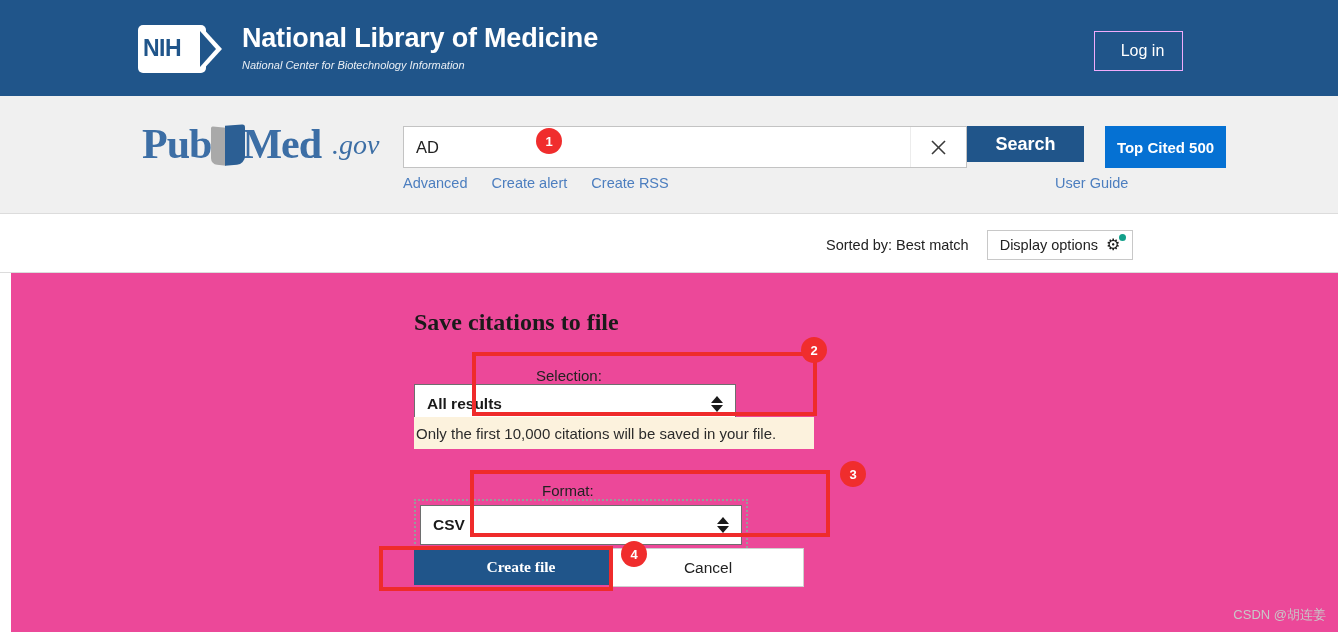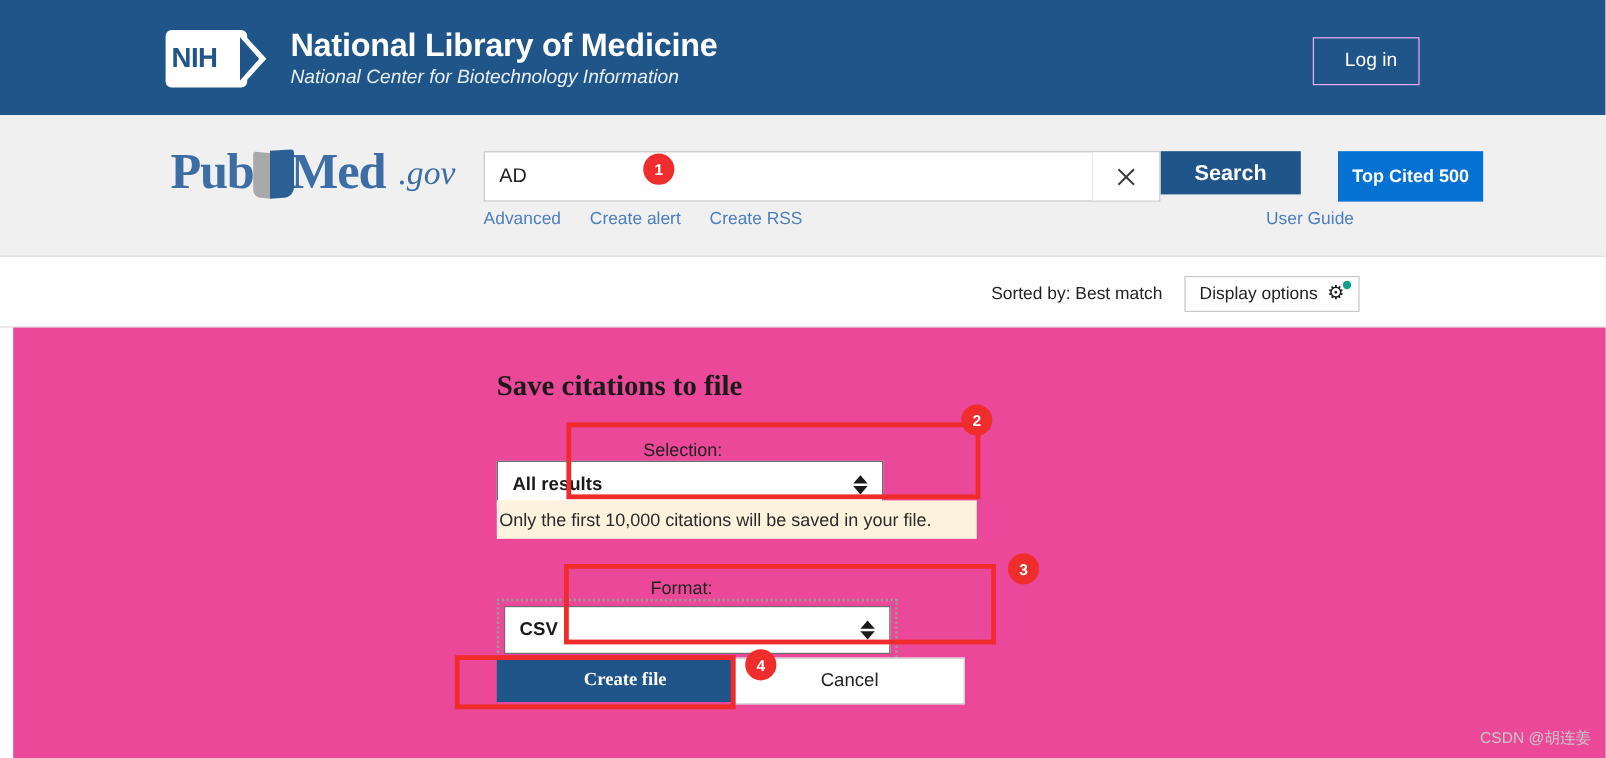--- a/index.html
+++ b/index.html
@@ -58,21 +58,21 @@
   .nih-titles { margin-left: 22px; }
   .nih-title1 {
     color: #ffffff;
     font-size: 27px;
     font-weight: bold;
     line-height: 32px;
     letter-spacing: -0.2px;
   }
   .nih-title2 {
     color: #e8eef4;
-    font-size: 16px;
+    font-size: 11px;
     font-style: italic;
     line-height: 20px;
     margin-top: 1px;
   }
   .login-btn {
     position: absolute; right: 155px; top: 31px;
     width: 89px; height: 40px;
     border: 1px solid #f0abfc;
     color: #ffffff;
     background: transparent;
@@ -172,21 +172,21 @@
     width: 117px; height: 36px;
     background: #20558a;
     color: #ffffff;
     font-size: 18px;
     font-weight: bold;
     display: flex; align-items: center; justify-content: center;
     cursor: pointer;
     border: 0;
   }
   .topcited-btn {
-    margin-left: 31px;
+    margin-left: 21px;
     width: 121px; height: 42px;
     background: #0571d3;
     color: #ffffff;
     font-size: 15px;
     font-weight: bold;
     display: flex; align-items: center; justify-content: center;
     cursor: pointer;
     border: 0;
   }
   .sub-links {

